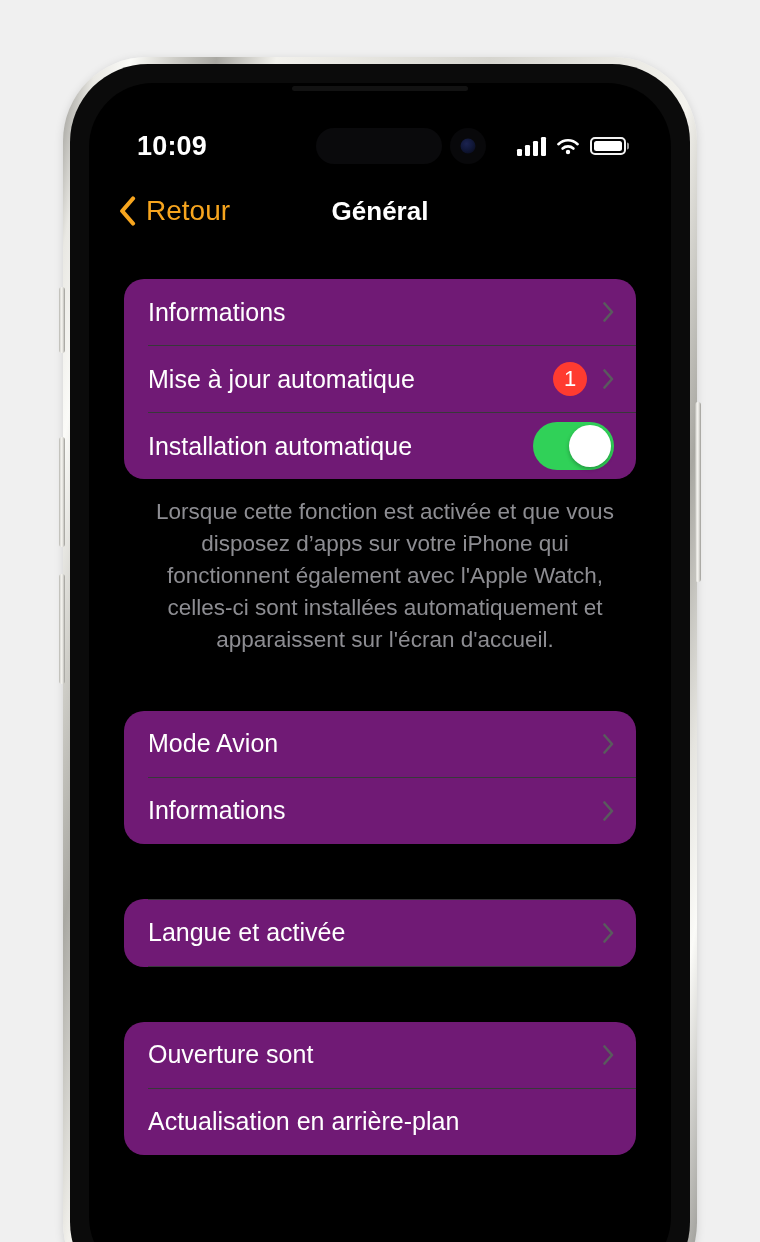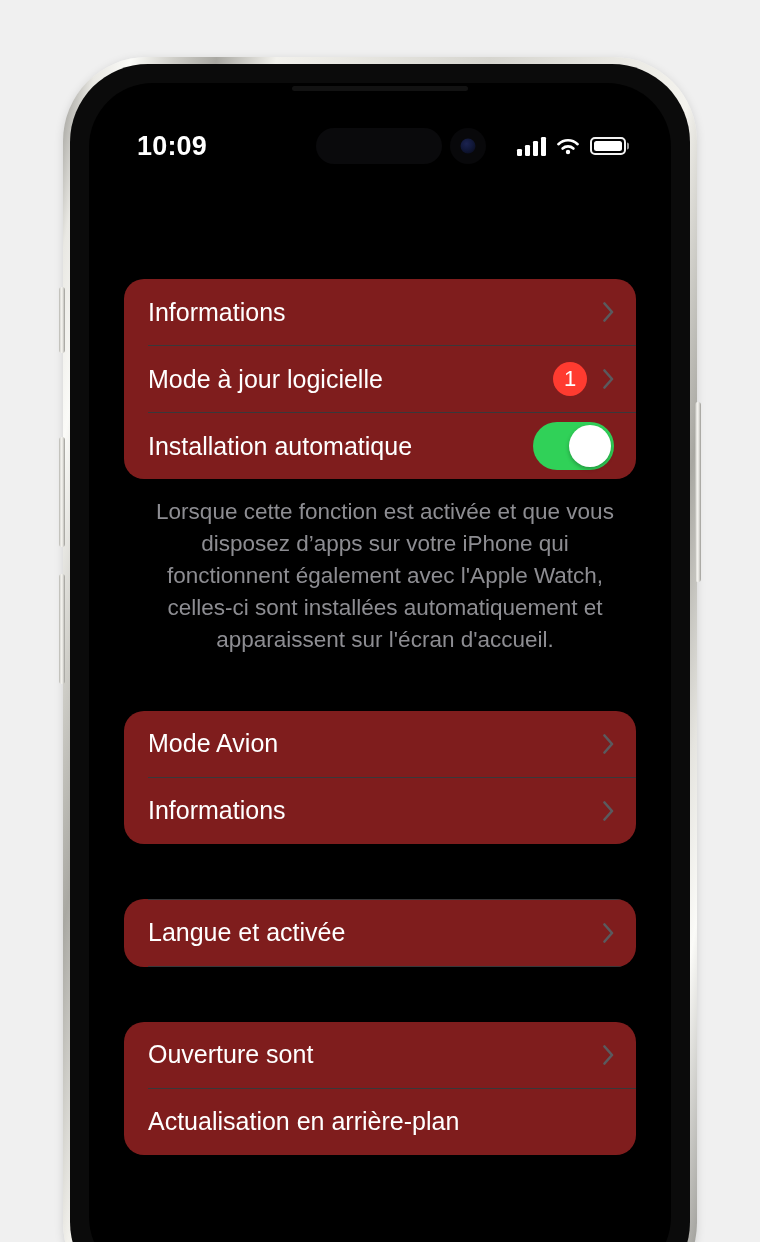--- a/index.html
+++ b/index.html
@@ -210,21 +210,21 @@
   .content {
     position: absolute;
     left: 0; right: 0;
     top: 160px;
     bottom: 0;
     overflow: hidden;
   }
 
   .group {
     margin: 0 35px;
-    background: #7f1d1d;
+    background: #701a75;
     border-radius: 20px;
     overflow: hidden;
   }
 
   .row {
     position: relative;
     display: flex;
     align-items: center;
     min-height: 66px;
     padding: 0 22px 0 24px;
@@ -332,34 +332,43 @@
               <path d="M13 17.2a2.2 2.2 0 1 0 0-4.4 2.2 2.2 0 0 0 0 4.4z" fill="#fff"></path>
               <path d="M7.6 11.5a7.9 7.9 0 0 1 10.8 0" stroke="#fff" stroke-width="2.6" fill="none" stroke-linecap="round"></path>
               <path d="M3.4 7.2a13.7 13.7 0 0 1 19.2 0" stroke="#fff" stroke-width="2.6" fill="none" stroke-linecap="round"></path>
             </svg>
             <div class="battery">
               <div class="battery-fill"></div>
             </div>
           </div>
         </div>
 
+        <div class="navbar">
+          <div class="nav-back">
+            <svg class="chevron-back" viewBox="0 0 17 30">
+              <path d="M14 2.5 3.2 15 14 27.5" stroke="#f7a51e" stroke-width="4.2" fill="none" stroke-linecap="round" stroke-linejoin="round"></path>
+            </svg>
+            <span>Retour</span>
+          </div>
+          <div class="nav-title">Général</div>
+        </div>
 
         <div class="content">
           <div class="spacer-sm"></div>
 
           <div class="group">
             <div class="row">
               <span class="row-label">Informations</span>
               <svg class="chev" viewBox="0 0 11 20">
                 <path d="M1.5 1.5 9 10l-7.5 8.5" stroke="#5a5a5e" stroke-width="2.6" fill="none" stroke-linecap="round" stroke-linejoin="round"></path>
               </svg>
             </div>
             <div class="sep"></div>
             <div class="row">
-              <span class="row-label">Mode à jour logicielle</span>
+              <span class="row-label">Mise à jour automatique</span>
               <span class="badge">1</span>
               <svg class="chev" viewBox="0 0 11 20">
                 <path d="M1.5 1.5 9 10l-7.5 8.5" stroke="#5a5a5e" stroke-width="2.6" fill="none" stroke-linecap="round" stroke-linejoin="round"></path>
               </svg>
             </div>
             <div class="sep"></div>
             <div class="row">
               <span class="row-label">Installation automatique</span>
               <span class="toggle">
                 <span class="knob"></span>

